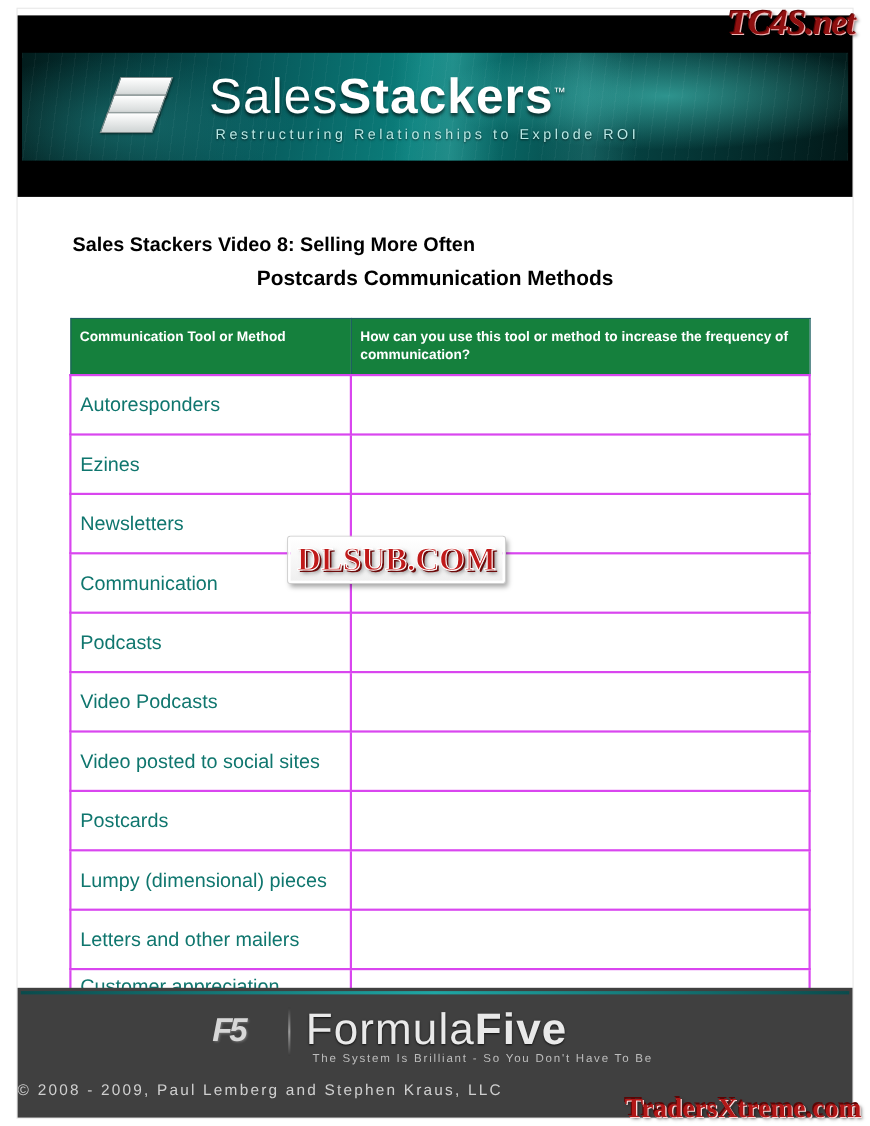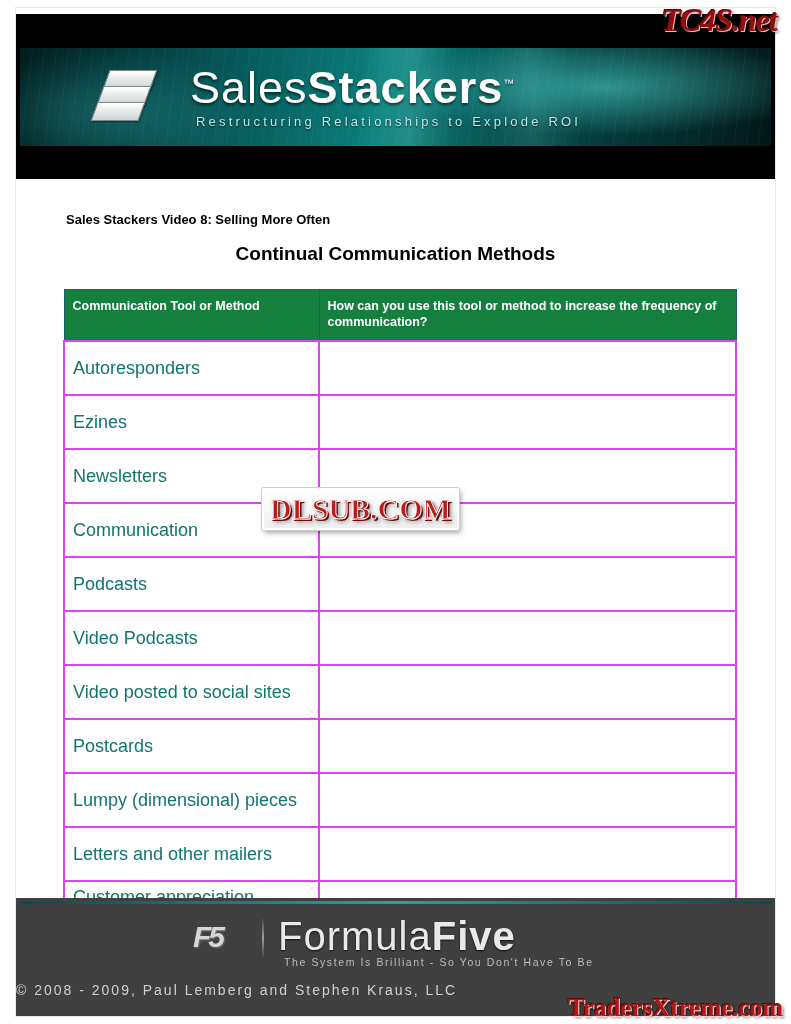--- a/index.html
+++ b/index.html
@@ -155,21 +155,21 @@
     letter-spacing: 3.2px;
     white-space: nowrap;
     text-shadow: 0 1px 2px rgba(0,0,0,0.7);
   }
 
   
   .doc-subtitle {
     position: absolute;
     left: 50px;
     top: 204px;
-    font-size: 13px;
+    font-size: 18px;
     font-weight: bold;
     color: #000000;
   }
   .doc-title {
     position: absolute;
     left: 0;
     top: 235px;
     width: 759px;
     text-align: center;
     font-size: 19px;
@@ -295,21 +295,21 @@
 
       <div class="brand">
         <span class="thin">Sales</span><span>Stackers</span><span class="tm">™</span>
       </div>
 
       <div class="tagline">Restructuring Relationships to Explode ROI</div>
     </div>
   </div>
 
   <div class="doc-subtitle">Sales Stackers Video 8: Selling More Often</div>
-  <div class="doc-title">Continual Communication Methods</div>
+  <div class="doc-title">Postcards Communication Methods</div>
 
   <table class="methods">
     <colgroup>
       <col class="col-tool">
       <col class="col-howto">
     </colgroup>
     <thead>
       <tr>
         <th>Communication Tool or Method</th>
         <th>How can  you use this tool or method to increase the frequency of communication?</th>

